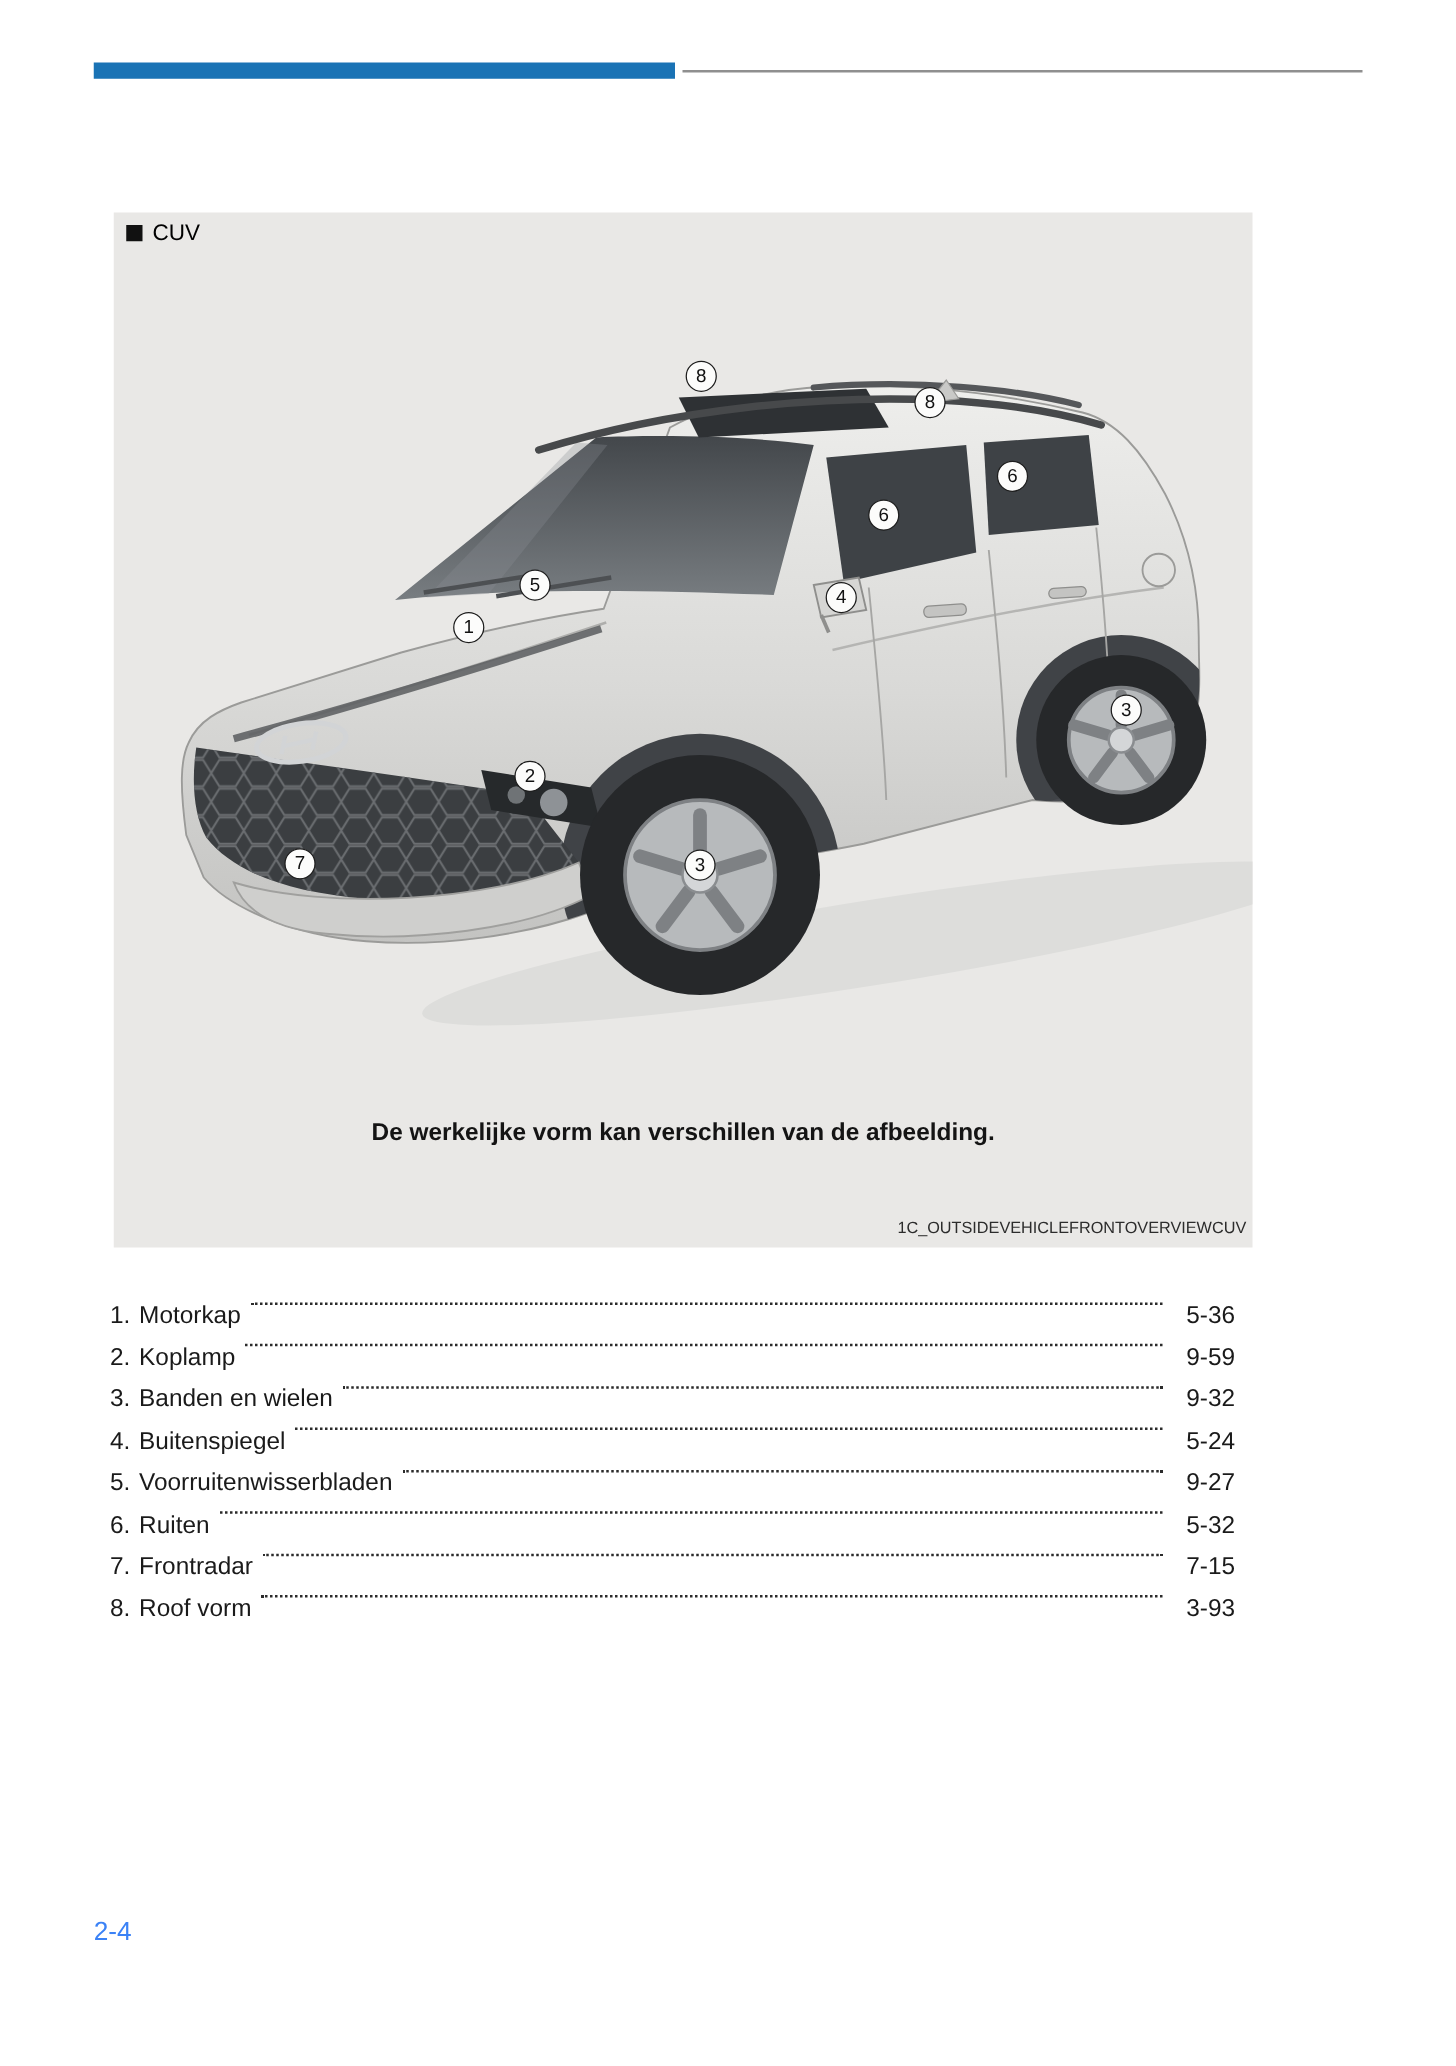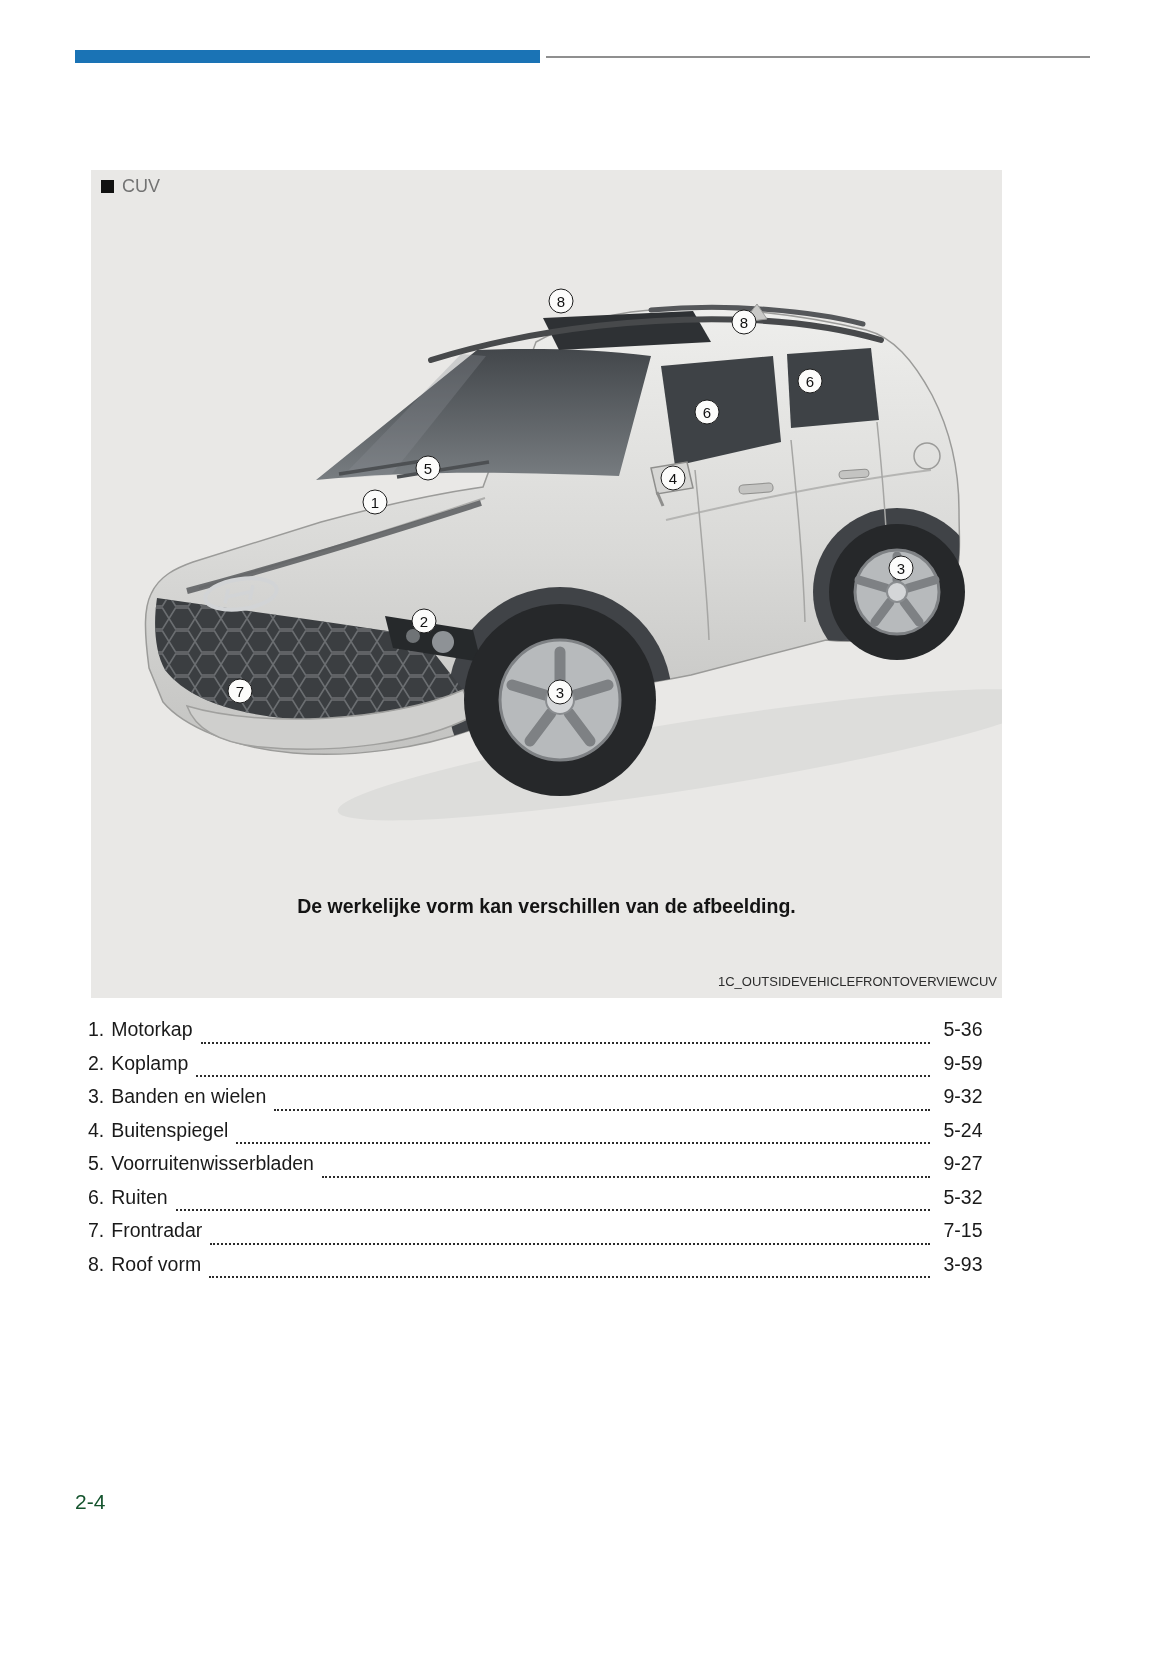--- a/index.html
+++ b/index.html
@@ -22,21 +22,21 @@
   .header-rule .accent-bar { width:465px; height:13px; background:#1a73b5; }
   .header-rule .thin-line { flex:1; height:0; border-top:2px solid #8f8f8f; margin-left:6px; }
 
   
   .figure {
     position:absolute; left:91px; top:170px; width:911px; height:828px;
     background:#e9e8e6;
   }
   .variant {
     position:absolute; left:10px; top:6px;
-    display:flex; align-items:center; font-size:18px; color:#737373; z-index:5;
+    display:flex; align-items:center; font-size:18px; color:#000000; z-index:5;
   }
   .variant .sq { width:13px; height:13px; background:#111; margin-right:8px; }
 
   svg.car { position:absolute; left:0; top:0; }
 
   .callout-layer { position:absolute; left:0; top:0; width:911px; height:828px; z-index:6; }
   .callout {
     position:absolute; width:25px; height:25px; box-sizing:border-box;
     border-radius:50%; background:#fcfcfb; border:1.6px solid #1d1d1d;
     display:flex; align-items:center; justify-content:center;
@@ -54,24 +54,24 @@
 
   
   .parts { position:absolute; left:88px; top:1018px; width:900px; font-size:19.5px; }
   .row { display:flex; align-items:baseline; height:33.5px; }
   .num { margin-right:7px; }
   .leader { flex:1; position:relative; align-self:stretch; }
   .leader::after {
     content:""; position:absolute; left:8px; right:8px; bottom:8px;
     border-bottom:2.6px dotted #2b2b2b;
   }
-  .pageref { min-width:50px; text-align:center; }
-
-  
-  .page-num { position:absolute; left:75px; top:1490px; font-size:21px; color:#14532d; }
+  .pageref { min-width:50px; text-align:right;margin-top:23px; }
+
+  
+  .page-num { position:absolute; left:75px; top:1534px; font-size:21px; color:#3b82f6; }
 </style>
 </head>
 <body>
 
 <div class="header">
   <div class="header-rule">
     <div class="accent-bar"></div>
     <div class="thin-line"></div>
   </div>
 </div>

